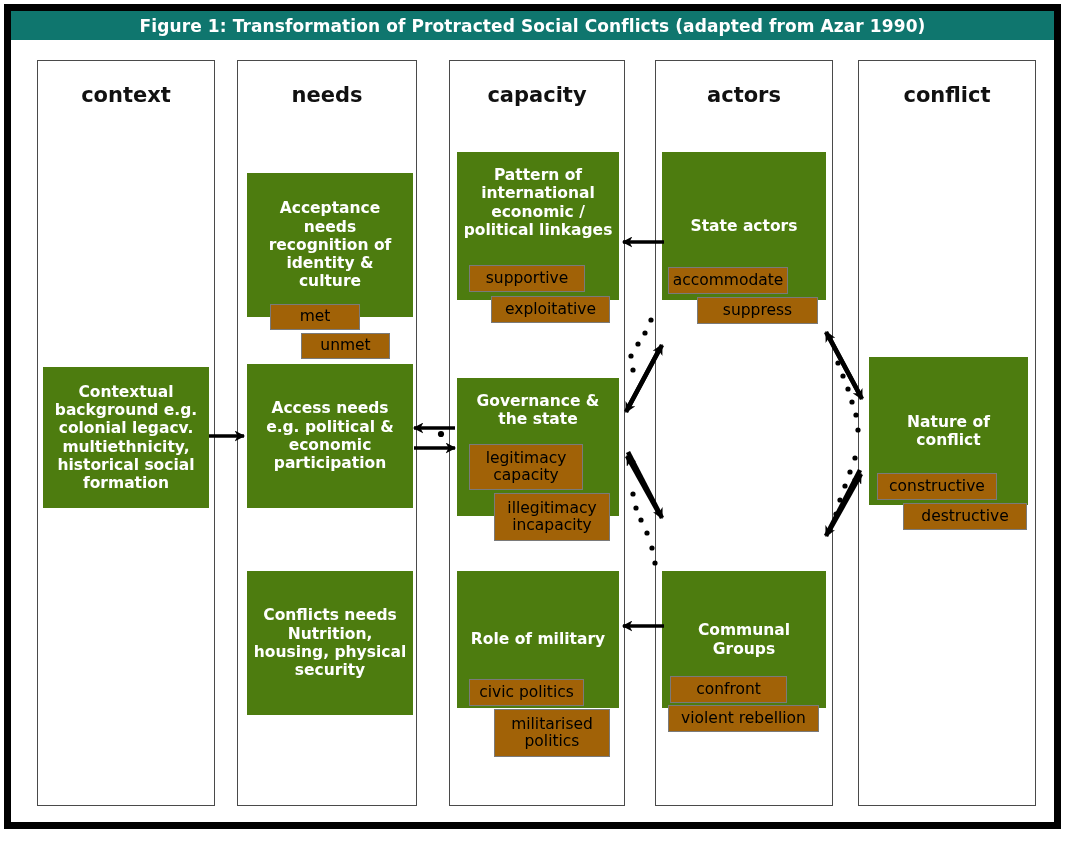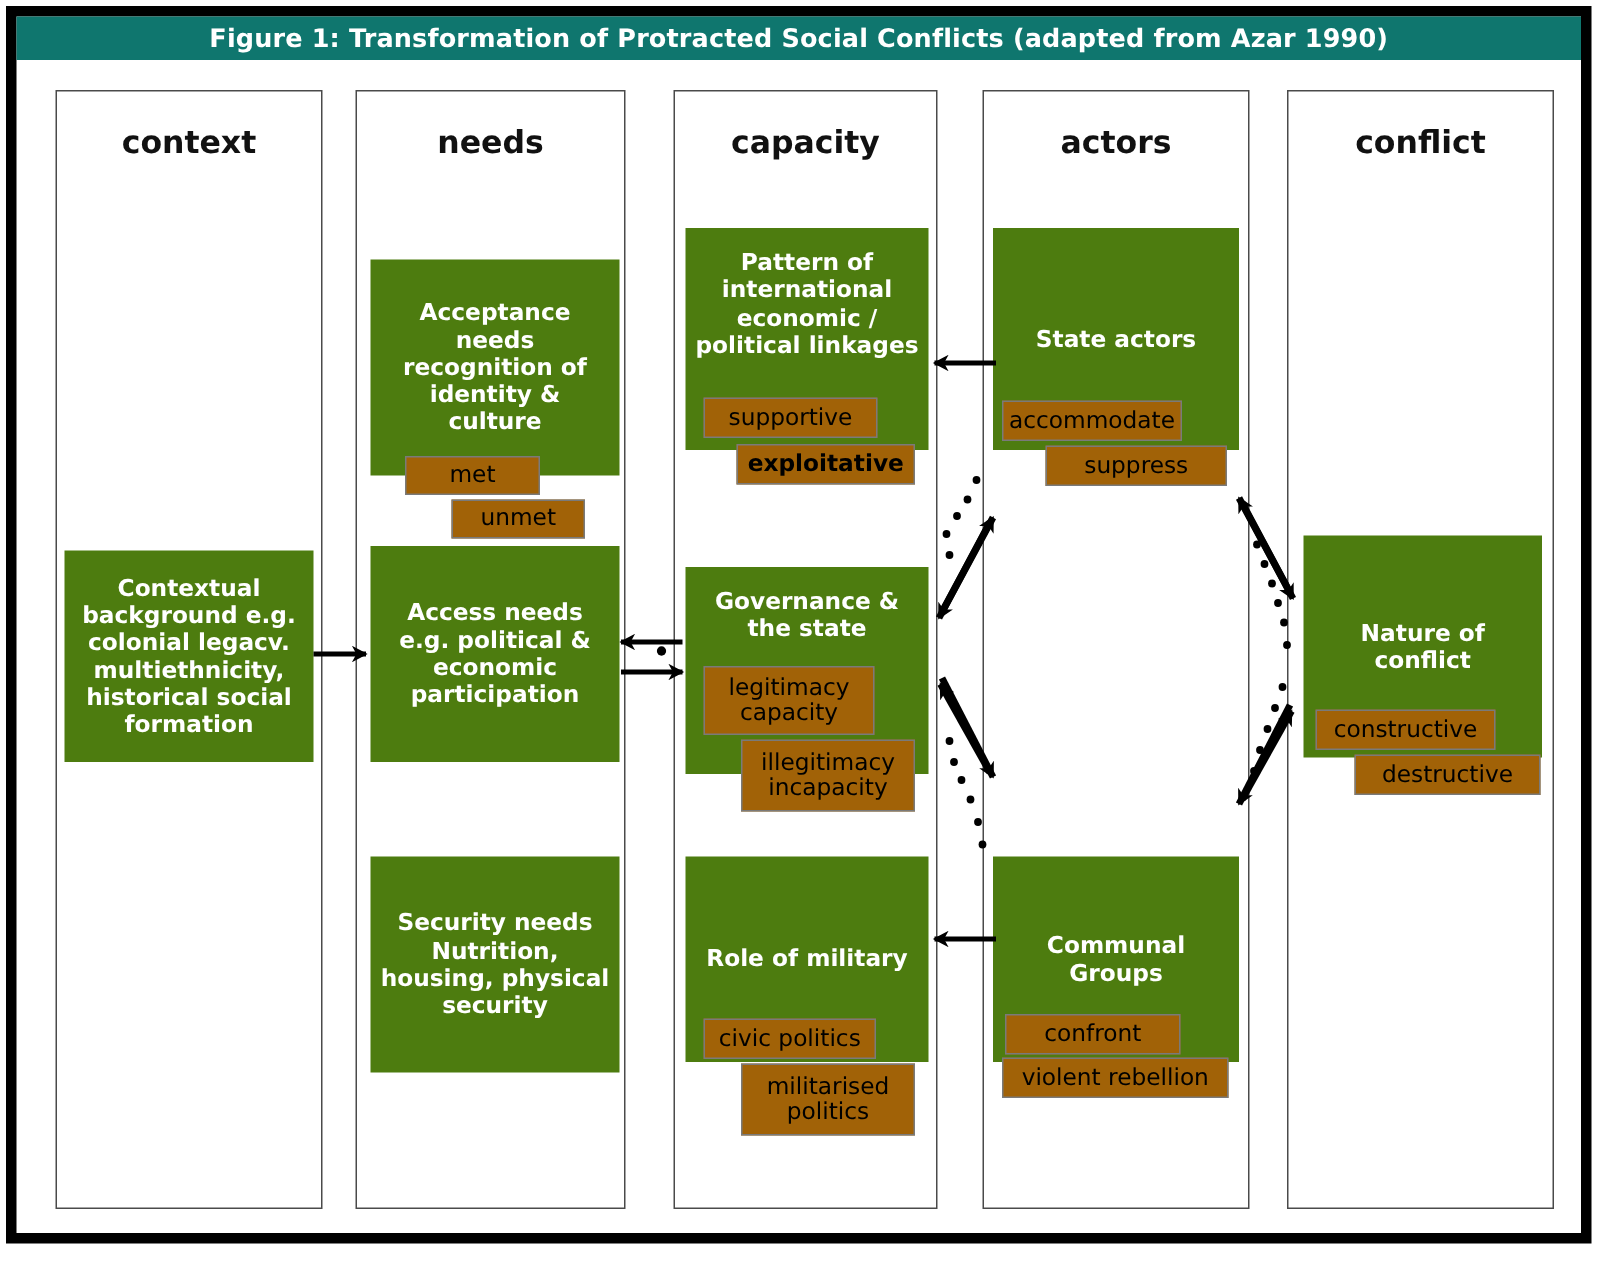--- a/index.html
+++ b/index.html
@@ -142,28 +142,28 @@
     <span class="blk-label">Acceptance needs recognition of identity &amp; culture</span>
   </div>
   <div class="tag" style="left:270px; top:304px; width:90px; height:26px;">met</div>
   <div class="tag" style="left:301px; top:333px; width:89px; height:26px;">unmet</div>
 
   <div class="blk" style="left:247px; top:364px; width:166px; height:144px;">
     <span class="blk-label">Access needs e.g. political &amp; economic participation</span>
   </div>
 
   <div class="blk" style="left:247px; top:571px; width:166px; height:144px;">
-    <span class="blk-label">Security needs Nutrition, housing, physical security</span>
+    <span class="blk-label">Conflicts needs Nutrition, housing, physical security</span>
   </div>
 
   <div class="blk top-text" style="left:457px; top:152px; width:162px; height:148px;">
     <span class="blk-label">Pattern of international economic / political linkages</span>
   </div>
   <div class="tag" style="left:469px; top:265px; width:116px; height:27px;">supportive</div>
-  <div class="tag" style="left:491px; top:296px; width:119px; height:27px;font-weight:bold;">exploitative</div>
+  <div class="tag" style="left:491px; top:296px; width:119px; height:27px;">exploitative</div>
 
   <div class="blk top-text" style="left:457px; top:378px; width:162px; height:138px;">
     <span class="blk-label">Governance &amp; the state</span>
   </div>
   <div class="tag" style="left:469px; top:444px; width:114px; height:46px;">legitimacy capacity</div>
   <div class="tag" style="left:494px; top:493px; width:116px; height:48px;">illegitimacy incapacity</div>
 
   <div class="blk" style="left:457px; top:571px; width:162px; height:137px;">
     <span class="blk-label">Role of military</span>
   </div>

